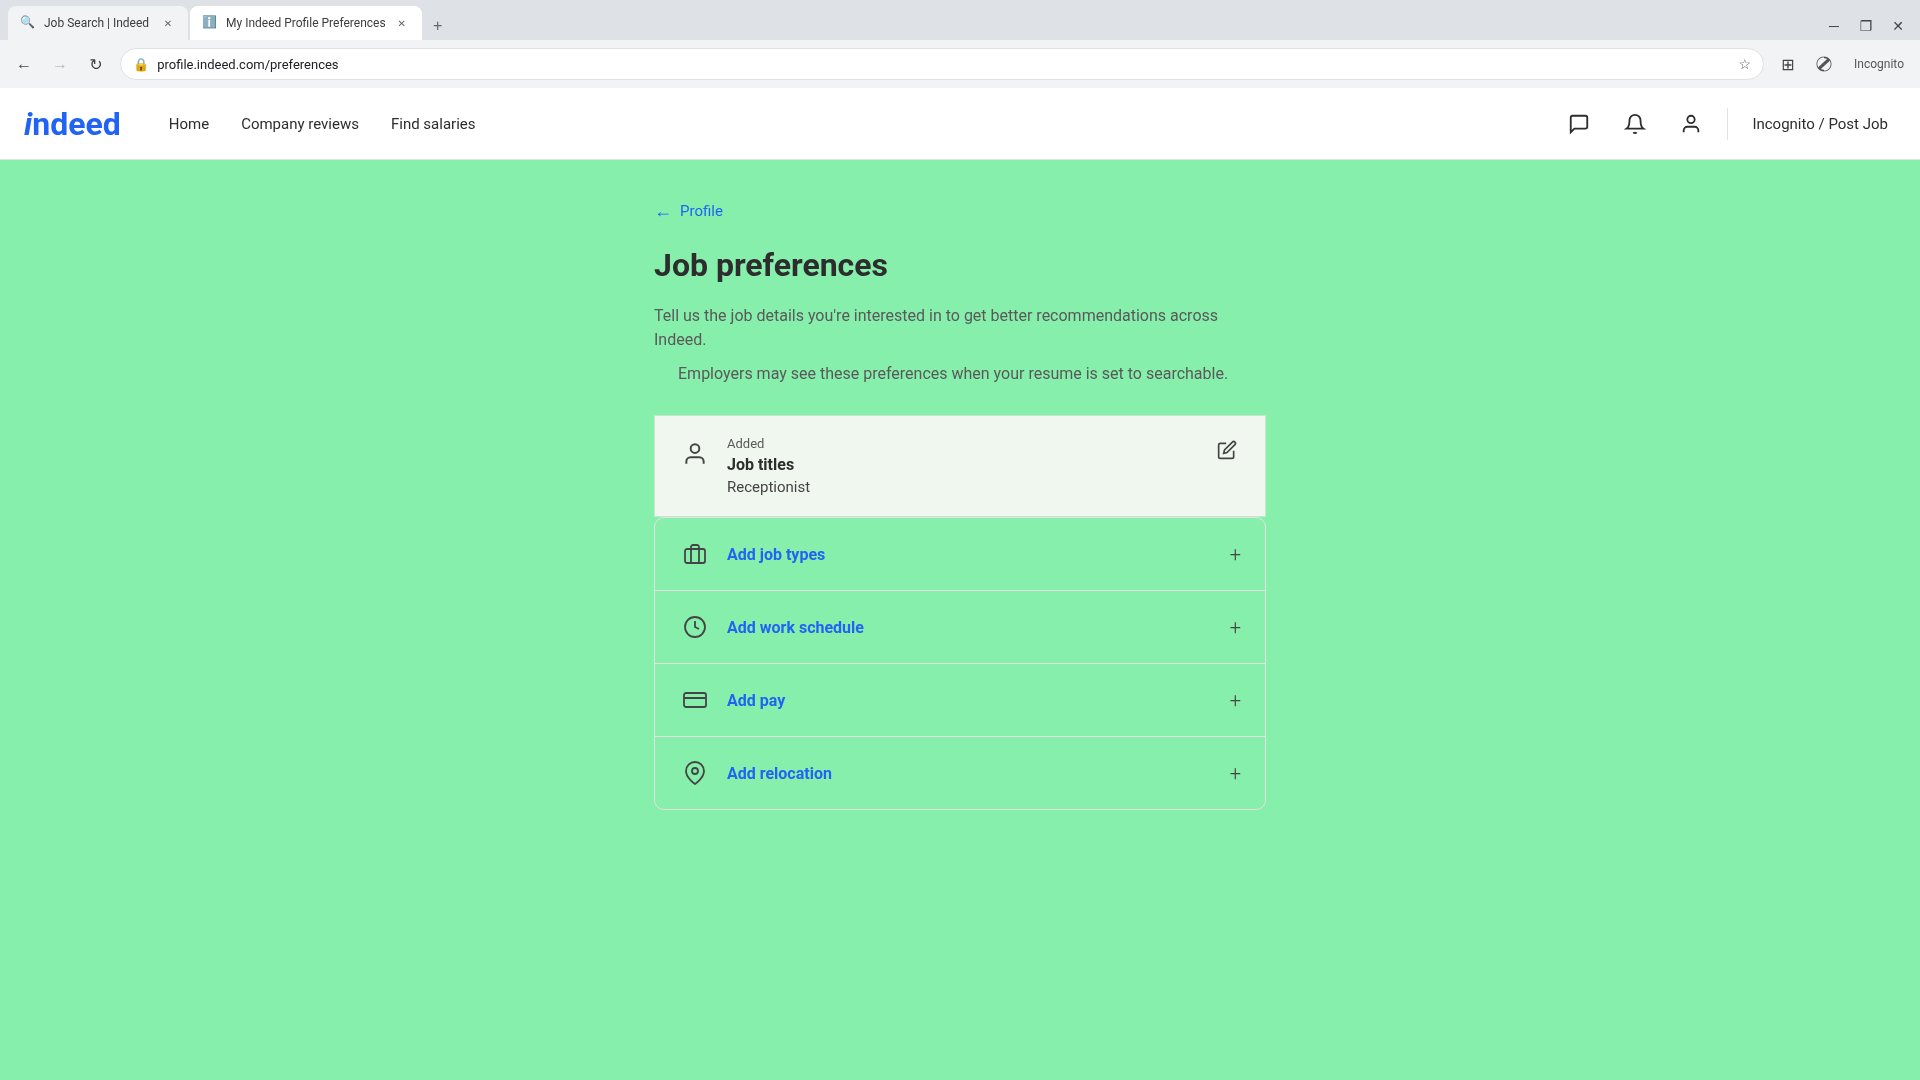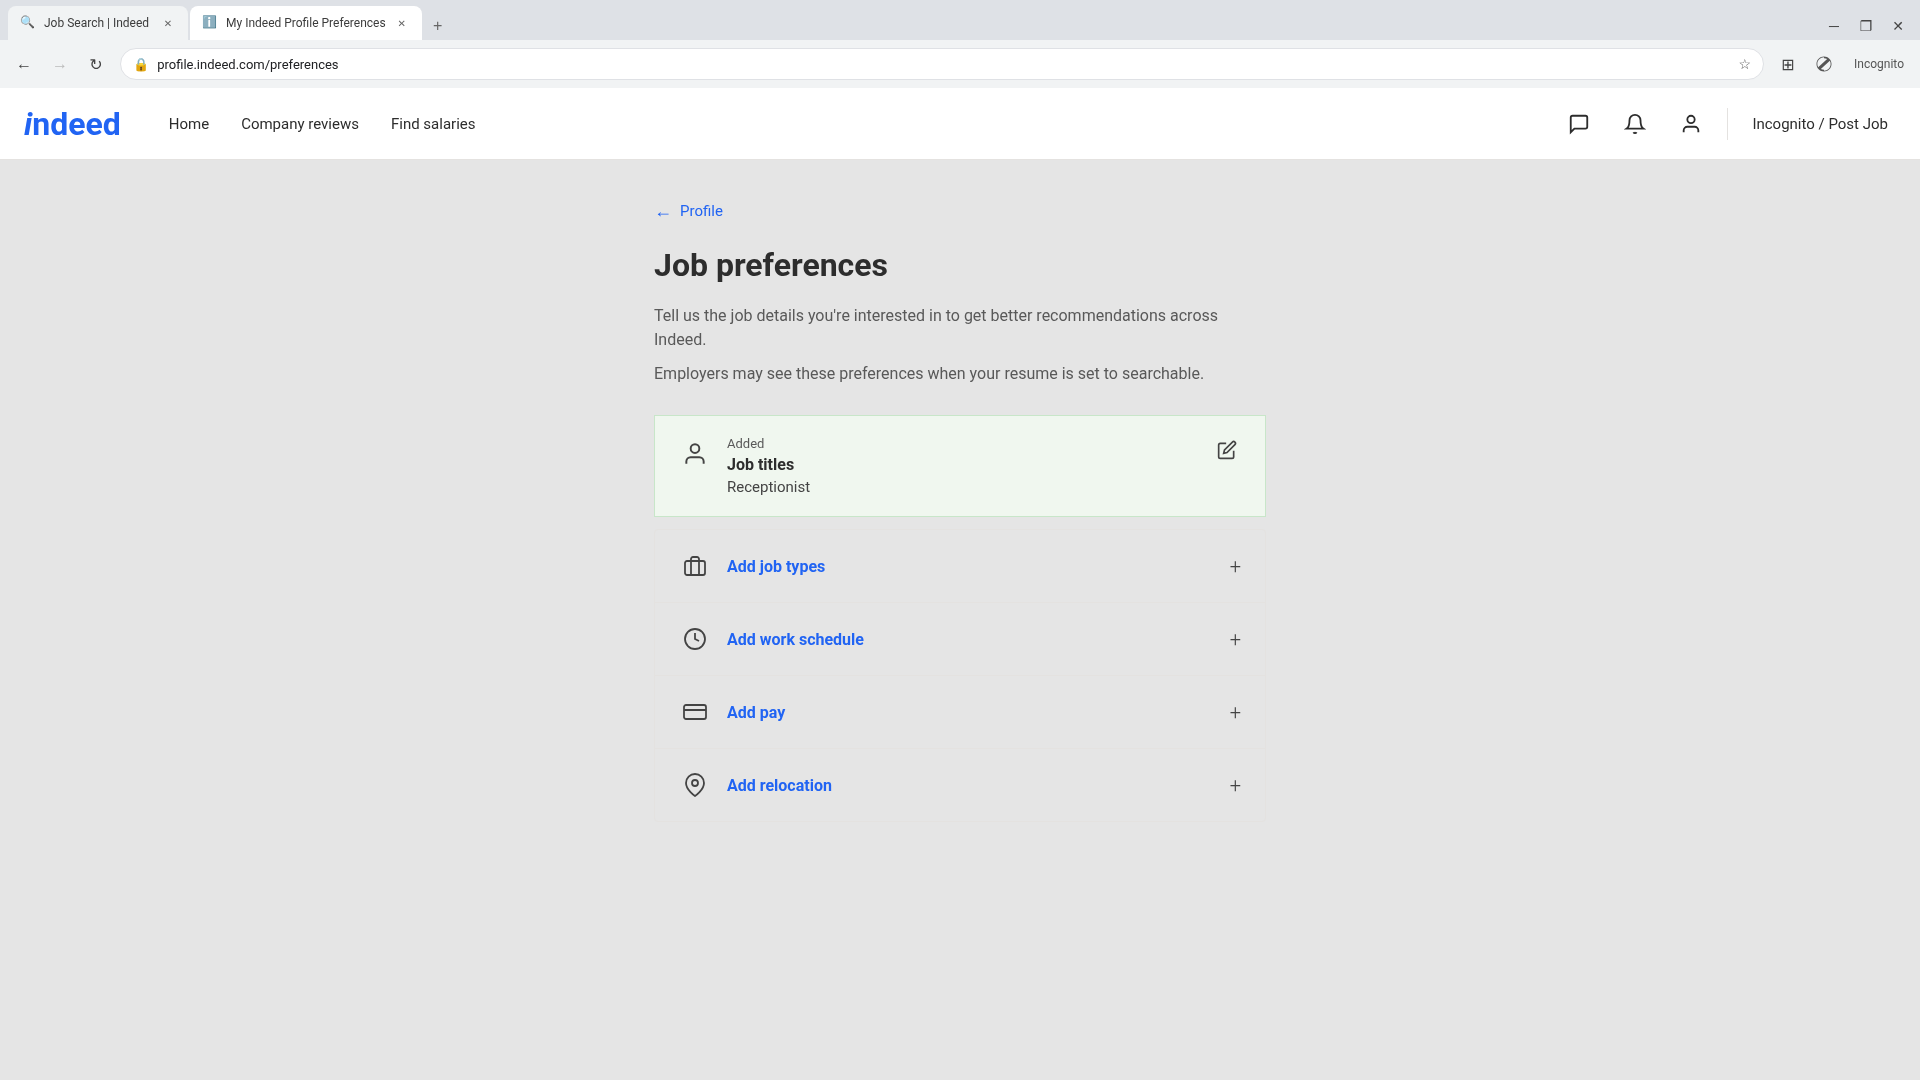--- a/index.html
+++ b/index.html
@@ -150,21 +150,21 @@
       font-size: 12px;
       color: #555;
     }
     .incognito-icon {
       width: 20px;
       height: 20px;
     }
 
     
     .page-content {
-      background: #e5e5e5;
+      background: #86efac;
       min-height: calc(1080px - 88px);
     }
 
     
     .indeed-nav {
       display: flex;
       align-items: center;
       padding: 0 24px;
       height: 72px;
       border-bottom: 1px solid #e4e2e0;
@@ -258,20 +258,21 @@
       font-size: 16px;
       color: #595959;
       line-height: 1.5;
       margin-bottom: 12px;
     }
 
     .page-note {
       font-size: 16px;
       color: #595959;
       margin-bottom: 32px;
+      margin-left: 24px;
     }
 
     
     .pref-card {
       border: 1px solid #e4e2e0;
       border-radius: 0;
       margin-bottom: 0;
     }
     .pref-card.added {
       background: #f0f7ef;
@@ -351,23 +352,23 @@
       color: #2164f3;
     }
     .pref-row-add {
       color: #444;
       font-size: 20px;
       font-weight: 300;
     }
 
     .prefs-list {
       border: 1px solid #e4e2e0;
-      border-radius: 4px;
+      border-radius: 10px;
       overflow: hidden;
-      margin-top: 12px;
+      margin-top: 0;
     }
   </style>
 </head>
 <body>
 
 <div class="browser-chrome">
 
   <div class="browser-tabs">
     <div class="browser-tab">
       <span class="browser-tab-icon">🔍</span>

